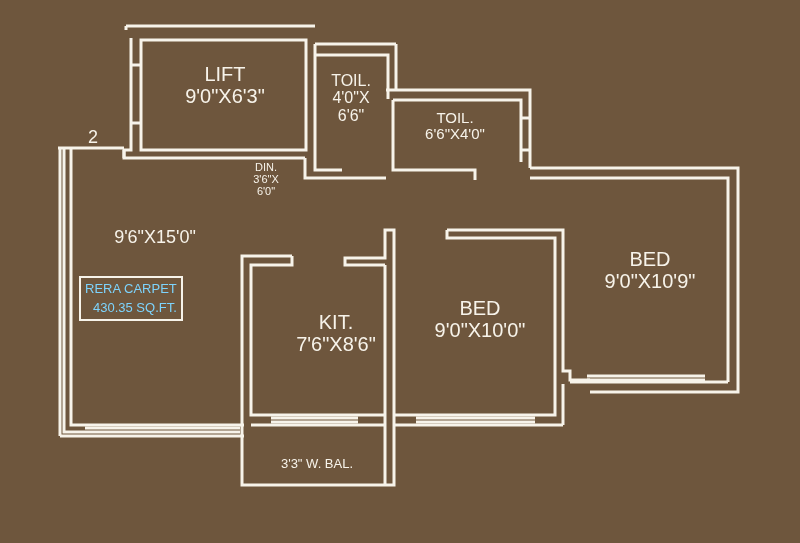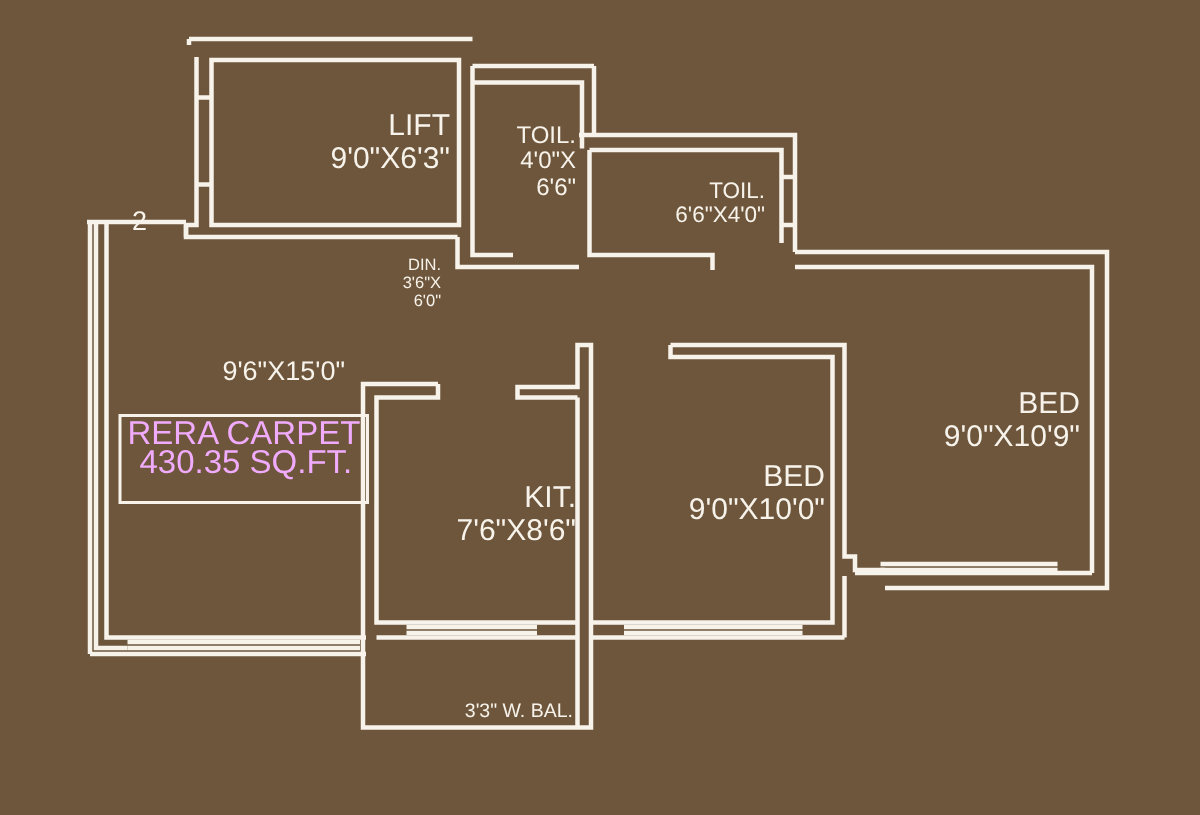--- a/index.html
+++ b/index.html
@@ -7,34 +7,33 @@
       width: 800px; height: 543px;
       background: #6e563d;
       position: relative;
       overflow: hidden;
       font-family: "Liberation Sans", sans-serif;
     }
     svg.plan { position: absolute; left: 0; top: 0; }
     .lbl {
       position: absolute;
       color: #f7f3ea;
-      text-align: right;
+      text-align: center;
       line-height: 1.08;
       white-space: nowrap;
-      margin-top: 10px;
     }
     .lbl .name { display: block; }
     .lbl .dim { display: block; }
     .rera {
       position: absolute;
       border: 2px solid #f7f3ea;
-      color: #f0abfc;
-      font-size: 22px;
+      color: #7dd3fc;
+      font-size: 13px;
       line-height: 19px;
-      padding: 1px 4px 17px 4px;
+      padding: 1px 4px 2px 4px;
       white-space: nowrap;
     }
   </style>
 </head>
 <body>
 
 <svg class="plan" width="800" height="543" viewBox="0 0 800 543">
   <g fill="none" stroke="#f7f3ea" stroke-width="3">
 
     <g>
@@ -131,21 +130,21 @@
 
 <div class="lbl" style="left:80px;top:228px;width:150px;font-size:18px;">
   <span class="dim">9'6"X15'0"</span>
 </div>
 
 <div class="rera" style="left:79px;top:276px;">
   <div>RERA CARPET</div>
   <div style="padding-left:8px;">430.35 SQ.FT.</div>
 </div>
 
-<div class="lbl" style="left:264px;top:312px;width:120px;font-size:20px;">
+<div class="lbl" style="left:276px;top:312px;width:120px;font-size:20px;">
   <span class="name">KIT.</span>
   <span class="dim">7'6"X8'6"</span>
 </div>
 
 <div class="lbl" style="left:410px;top:298px;width:140px;font-size:20px;">
   <span class="name">BED</span>
   <span class="dim">9'0"X10'0"</span>
 </div>
 
 <div class="lbl" style="left:580px;top:249px;width:140px;font-size:20px;">

